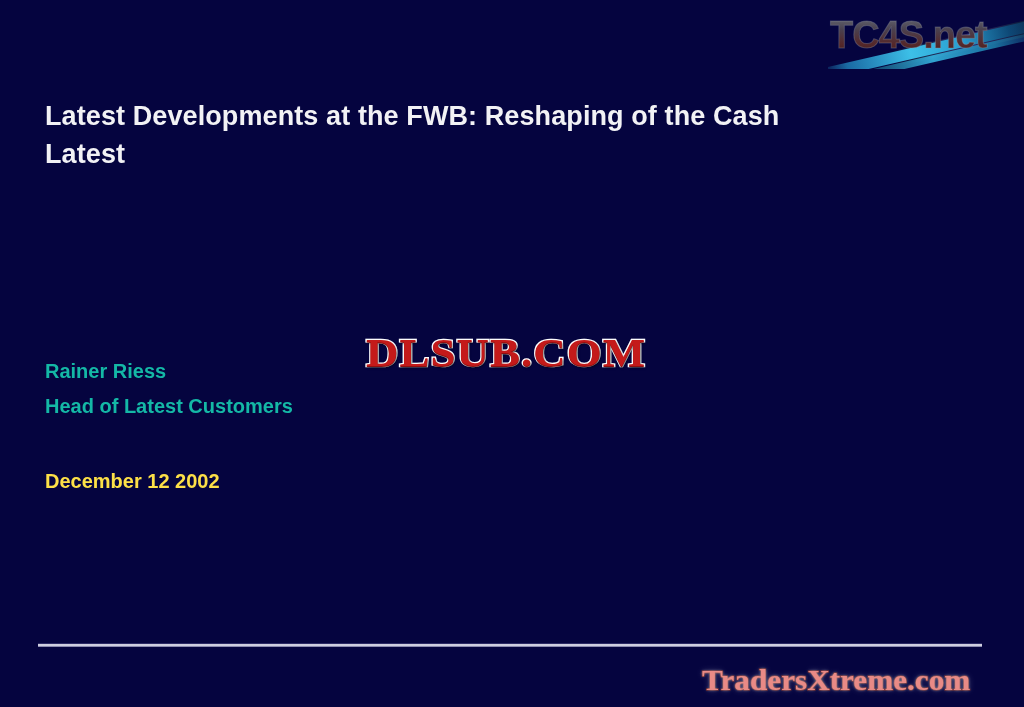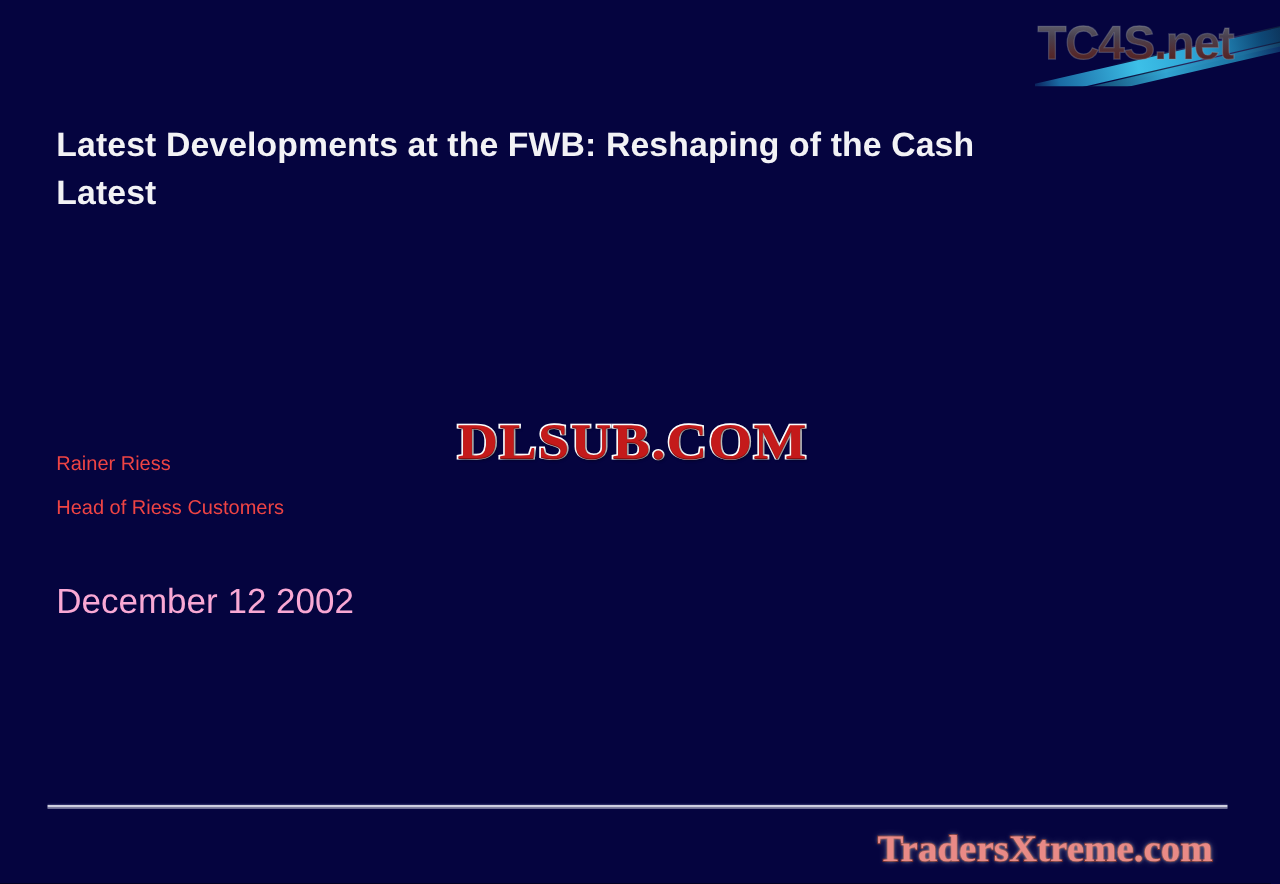--- a/index.html
+++ b/index.html
@@ -37,33 +37,33 @@
   }
 
   
   #author-block {
     position: absolute;
     left: 45px;
     top: 354px;
     width: 560px;
   }
   .author-line {
-    color: #ef4444;
-    font-size: 16px;
-    font-weight: normal;
+    color: #14b8a6;
+    font-size: 20px;
+    font-weight: bold;
     line-height: 35px;
     white-space: nowrap;
   }
   #date-line {
     position: absolute;
     left: 45px;
     top: 466px;
-    color: #f9a8d4;
-    font-size: 28px;
-    font-weight: normal;
+    color: #fde047;
+    font-size: 20px;
+    font-weight: bold;
     line-height: 30px;
     white-space: nowrap;
   }
 
   
   #divider {
     position: absolute;
     left: 38px;
     top: 643px;
     width: 944px;
@@ -202,21 +202,21 @@
 
 <div id="slide">
 
   <div id="title-block">
     <div class="title-line">Latest Developments at the FWB: Reshaping of the Cash</div>
     <div class="title-line">Latest</div>
   </div>
 
   <div id="author-block">
     <div class="author-line">Rainer Riess</div>
-    <div class="author-line">Head of Riess Customers</div>
+    <div class="author-line">Head of Latest Customers</div>
   </div>
 
   <div id="date-line">December 12 2002</div>
 
   <div id="divider">
     <div class="rule-top"></div>
     <div class="rule-main"></div>
     <div class="rule-bottom"></div>
   </div>
 

